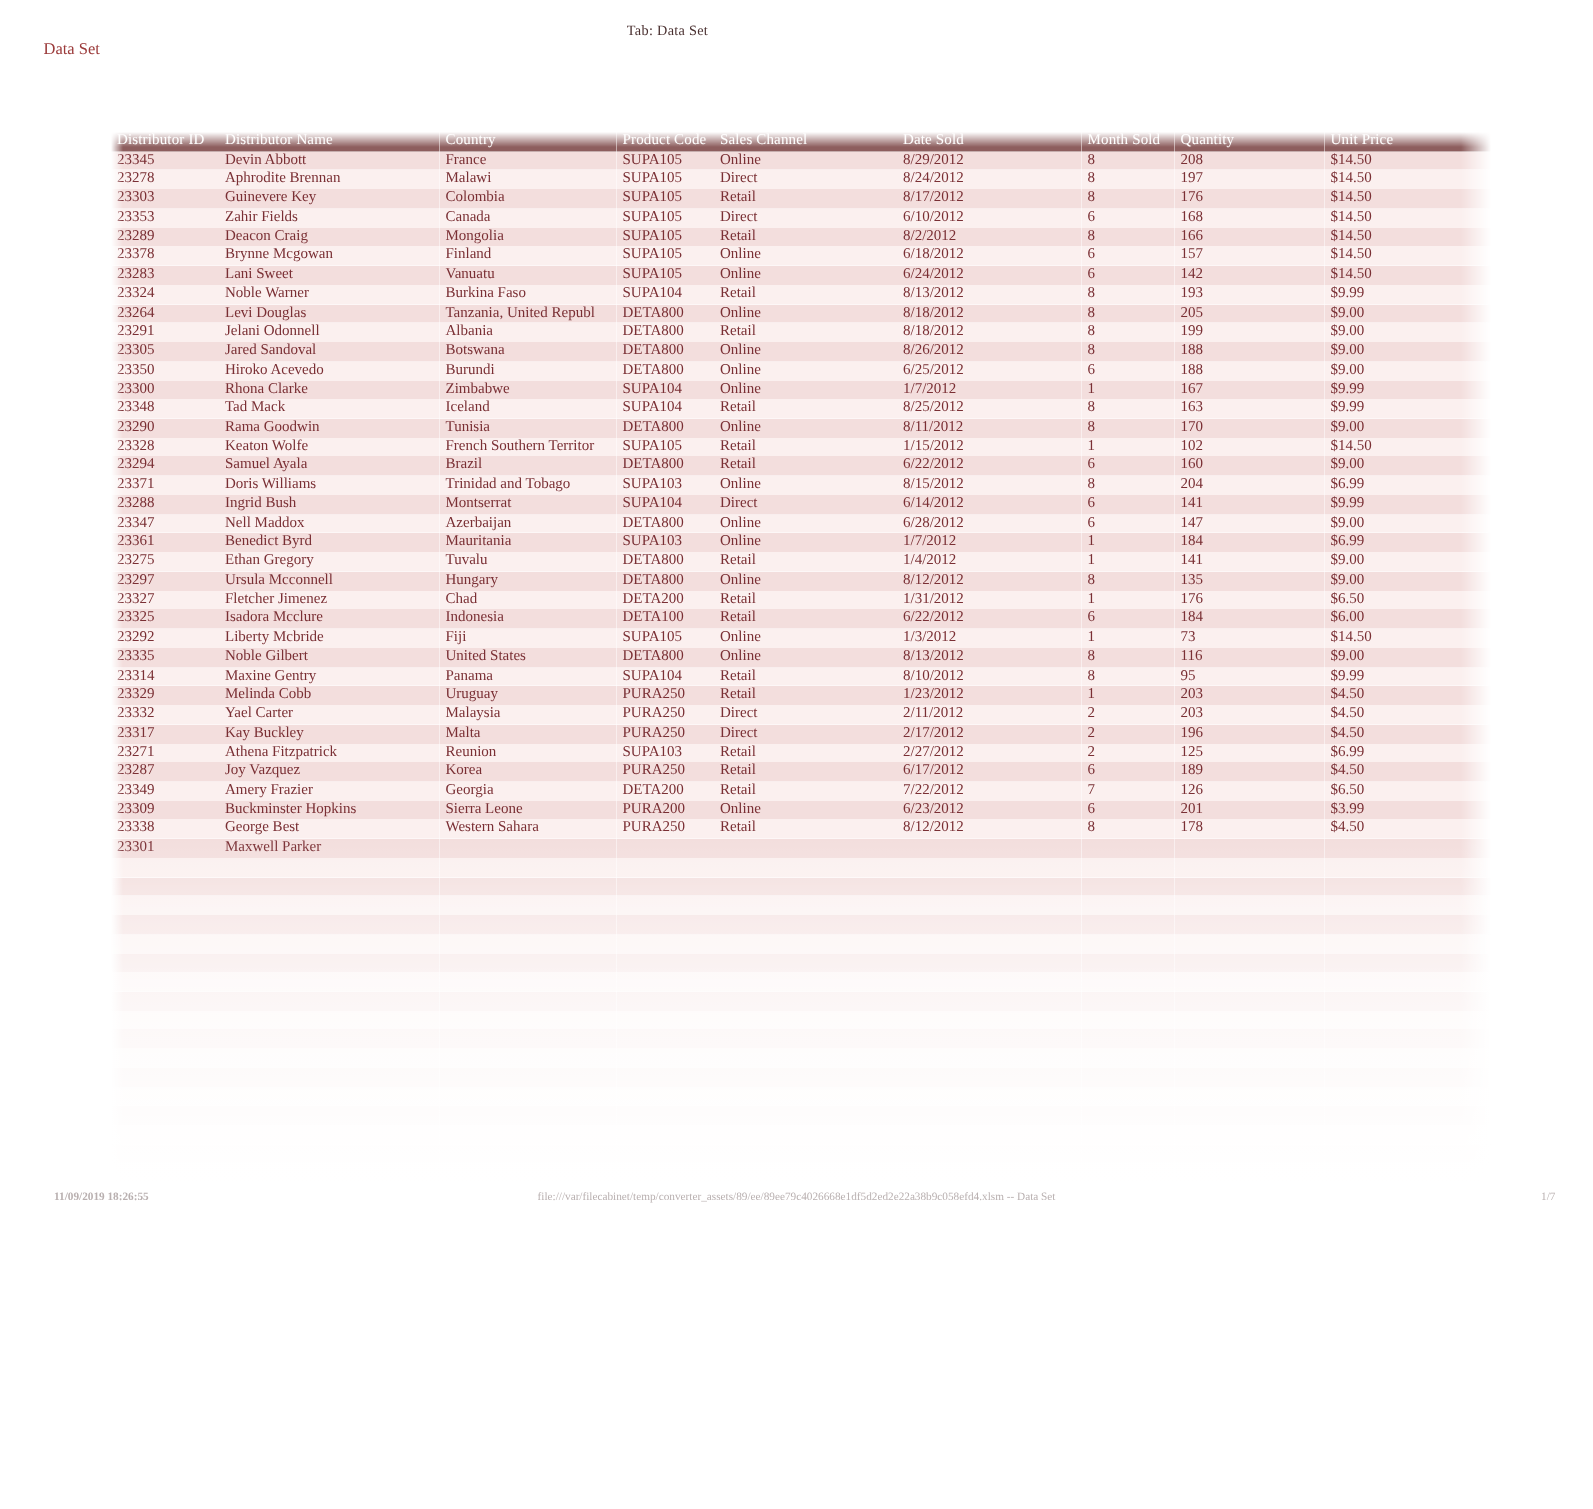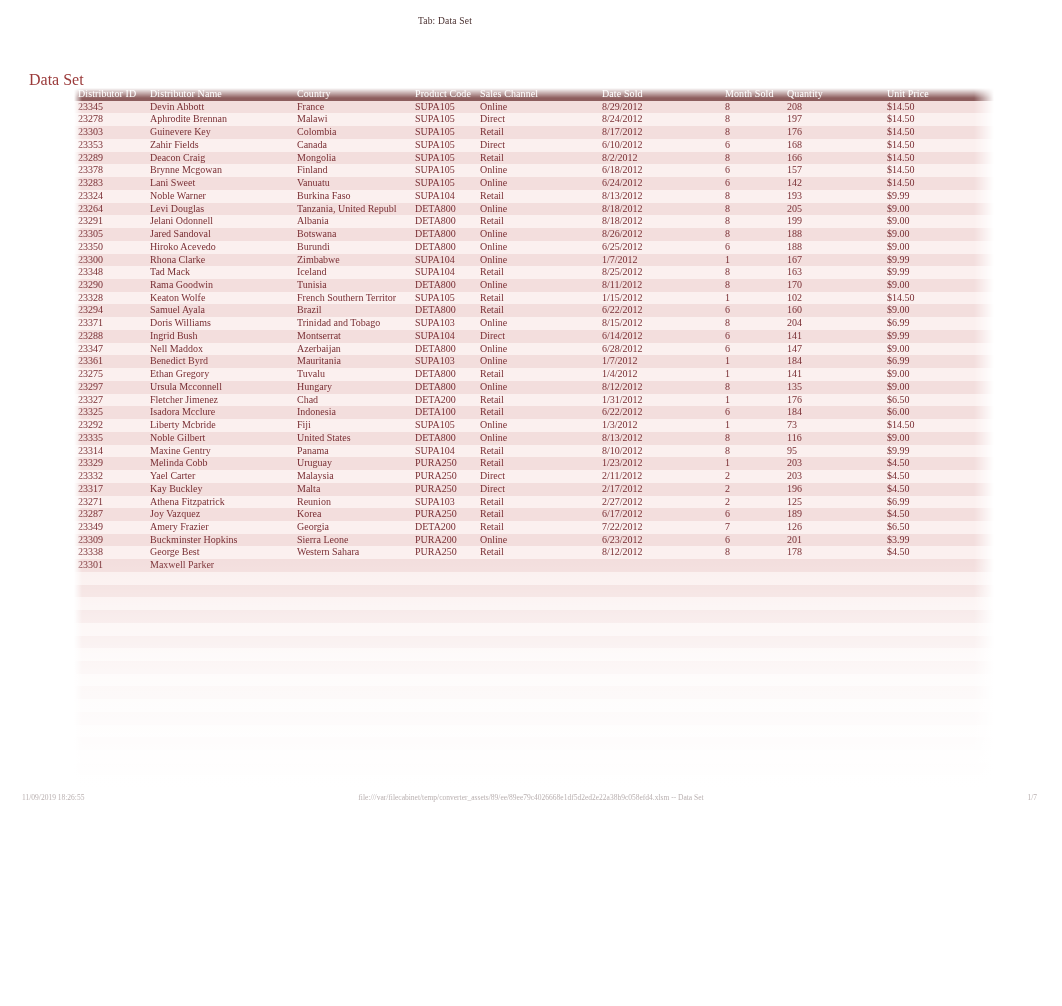--- a/index.html
+++ b/index.html
@@ -25,23 +25,22 @@
     width: 890px;
     text-align: center;
     font-size: 9.5px;
     color: #4a3030;
     letter-spacing: 0.2px;
   }
   #sheet-title {
     position: absolute;
     top: 27px;
     left: 29px;
-    font-size: 16px;
+    font-size: 11px;
     color: #9b3a3a;
-    margin-top: 44px;
   }
 
   
   #table-wrap {
     position: absolute;
     left: 74px;
     top: 88px;
     width: 920px;
     height: 706px;
   }
@@ -145,23 +144,24 @@
     left: 0;
     top: 793px;
     width: 1062px;
     height: 14px;
     font-size: 7.5px;
     color: #b9b0b0;
     font-family: "Liberation Serif", "DejaVu Serif", serif;
   }
   #footer-left {
     position: absolute;
-    left: 22px;
+    left: 36px;
     top: 0;
     white-space: nowrap;
+    font-weight: bold;
   }
   #footer-center {
     position: absolute;
     left: 0;
     top: 0;
     width: 1062px;
     text-align: center;
     white-space: nowrap;
   }
   #footer-right {

